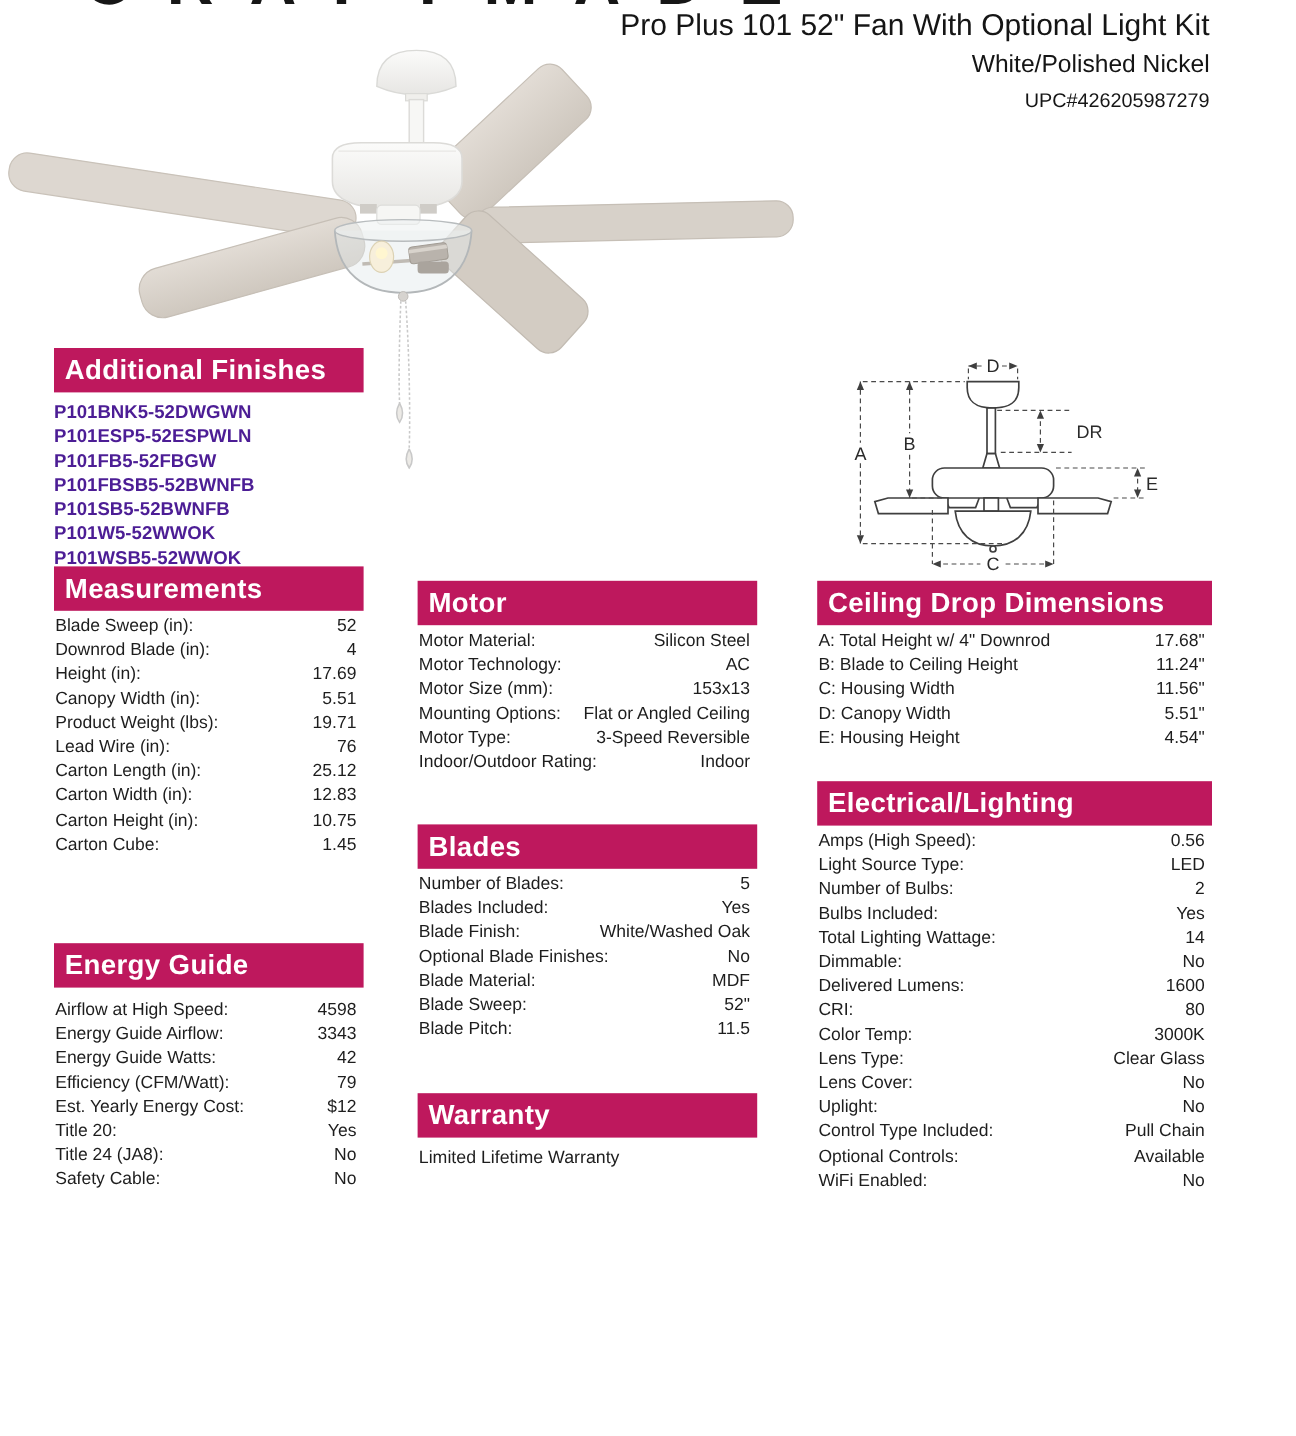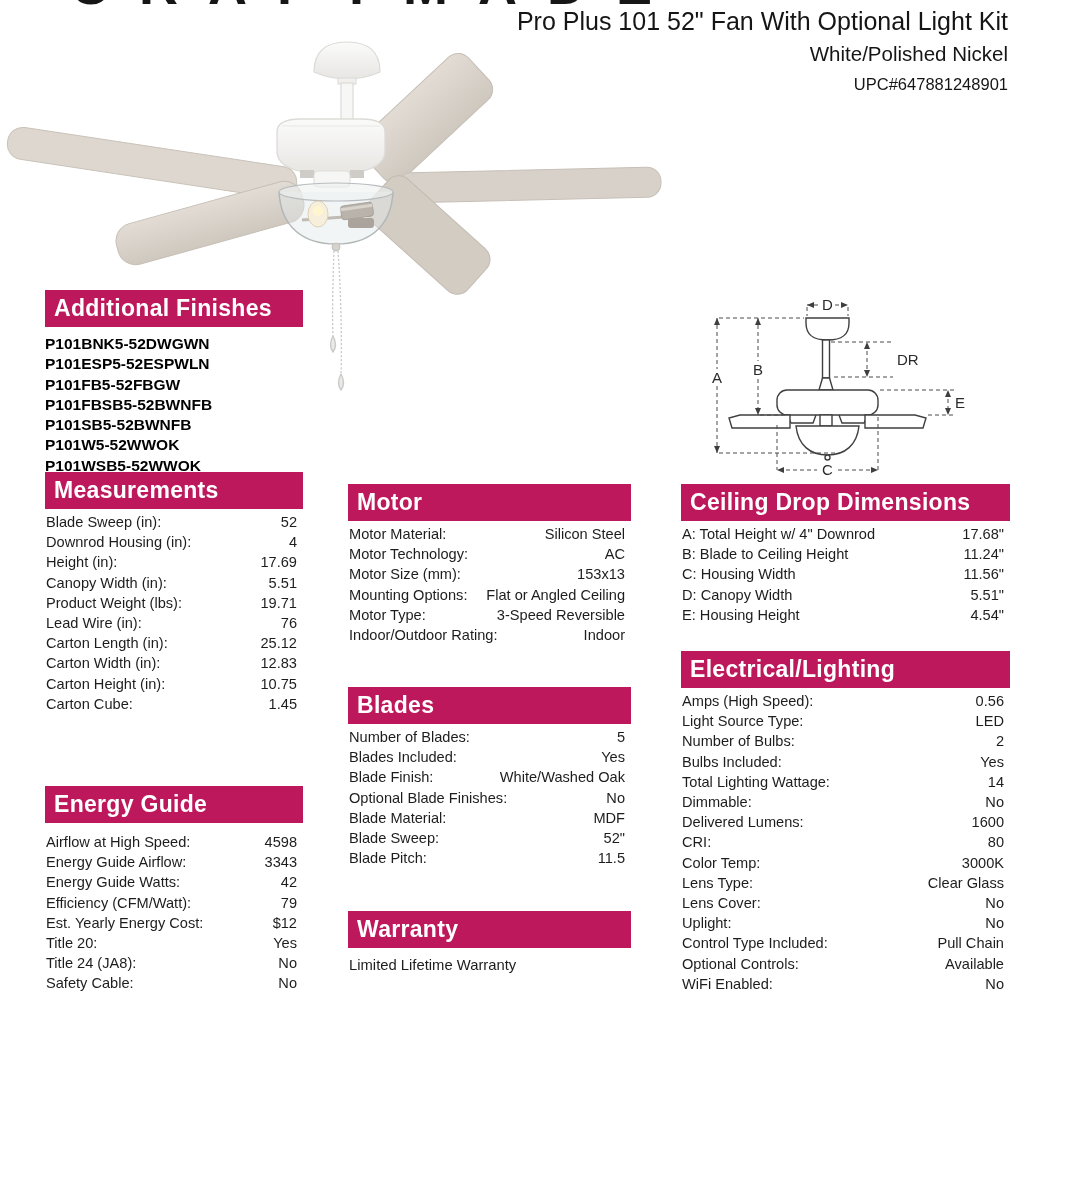--- a/index.html
+++ b/index.html
@@ -34,37 +34,37 @@
   .spec-row{
     display:flex;justify-content:space-between;align-items:center;
     height:20.2px;font-size:14.6px;color:#1d1d1d;
     padding-left:1px;padding-right:6px;white-space:nowrap;
   }
   .spec-label{text-align:left;}
   .spec-value{text-align:right;}
   
   .finish-list{margin-top:7px;}
   .finish-code{
-    font-weight:bold;font-size:15.5px;line-height:20.3px;color:#000000;
+    font-weight:bold;font-size:15.5px;line-height:20.3px;color:#4c1d95;
     white-space:nowrap;
   }
   .warranty-text{margin-top:9px;font-size:14.8px;color:#1d1d1d;padding-left:1px;}
   svg text{font-family:"Liberation Sans", sans-serif;}
 </style>
 </head>
 <body>
 
 <div class="abs crop-strip">
   <span>CRAFTMADE</span>
 </div>
 
 <div class="abs title-block">
   <div class="doc-title">Pro Plus 101 52" Fan With Optional Light Kit</div>
   <div class="doc-subtitle">White/Polished Nickel</div>
-  <div class="doc-upc">UPC#647881248901</div>
+  <div class="doc-upc">UPC#426205987279</div>
 </div>
 
 <svg class="abs" style="left:0;top:20px;" width="680" height="380" viewBox="0 0 680 380">
   <defs>
     <linearGradient id="gWhite" x1="0" y1="0" x2="0" y2="1">
       <stop offset="0" stop-color="#fbfbfa"></stop>
         <stop offset="1" stop-color="#e7e6e3"></stop>
     </linearGradient>
     <linearGradient id="gBlade" x1="0" y1="0" x2="0" y2="1">
       <stop offset="0" stop-color="#e2dcd5"></stop>
@@ -212,21 +212,21 @@
 </div>
 
 <div class="sec" style="left:45px;top:472px;width:258px;">
   <div class="sec-header">Measurements</div>
   <div class="rows">
       <div class="spec-row">
         <span class="spec-label">Blade Sweep (in):</span>
         <span class="spec-value">52</span>
       </div>
       <div class="spec-row">
-        <span class="spec-label">Downrod Housing (in):</span>
+        <span class="spec-label">Downrod Blade (in):</span>
         <span class="spec-value">4</span>
       </div>
       <div class="spec-row">
         <span class="spec-label">Height (in):</span>
         <span class="spec-value">17.69</span>
       </div>
       <div class="spec-row">
         <span class="spec-label">Canopy Width (in):</span>
         <span class="spec-value">5.51</span>
       </div>

